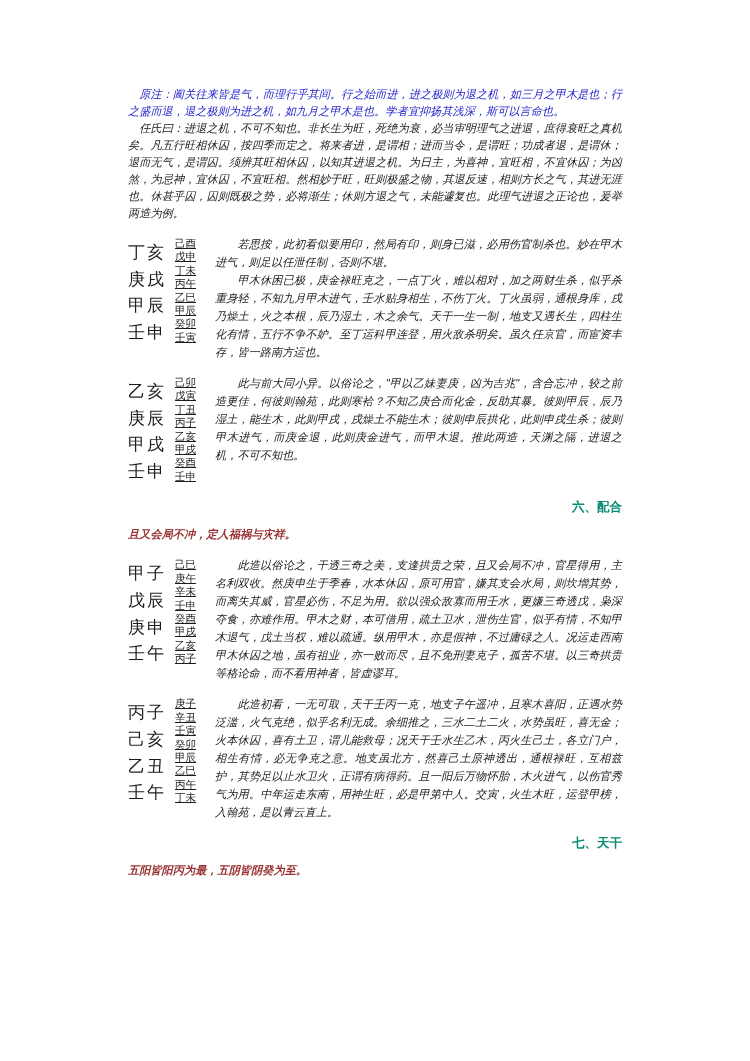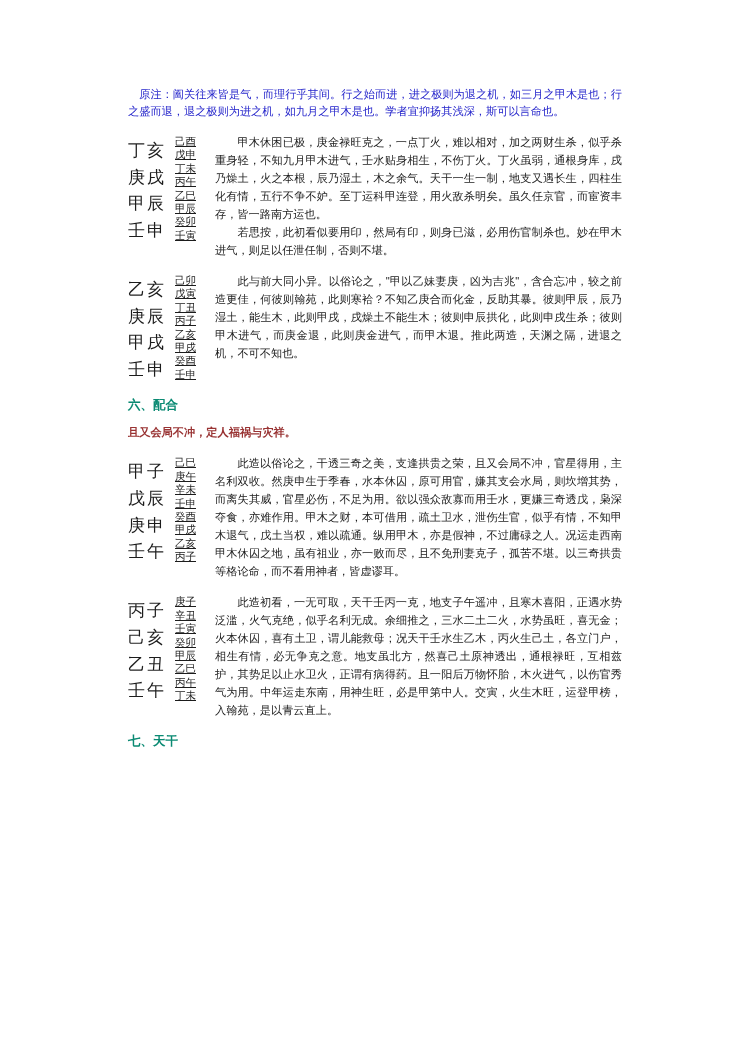--- a/index.html
+++ b/index.html
@@ -5,29 +5,29 @@
   html, body { margin: 0; padding: 0; background: #ffffff; }
   body { width: 750px; height: 1061px; overflow: hidden; }
   .page {
     box-sizing: border-box;
     width: 750px; height: 1061px;
     padding: 86px 128px 0 128px;
     font-family: "Liberation Sans", sans-serif;
     color: #1c1c1c;
     background: #ffffff;
   }
-  .page p { margin: 0; font-size: 11.2px; line-height: 17px; text-align: justify; }
+  .page p { margin: 0; font-size: 11.2px; line-height: 17px; text-align: justify; font-style: italic; }
   p.ind1 { text-indent: 1em; }
   .note-text { color: #2626cb; }
   .motto { color: #993333; font-weight: bold; font-size: 11.5px; margin: 0 0 6px 0; }
   .note-line { margin: 0 0 6px 0; }
 
   .sec-h {
     margin: 14px 0 10px 0;
-    text-align: left;
+    text-align: right;
     font-size: 12.5px;
     font-weight: bold;
     color: #0b8a73;
     font-family: Liberation Sans, sans-serif;
   }
 
   .case { margin-top: 13px; }
   .case::after { content: ""; display: table; clear: both; }
   .case p { line-height: 18px; text-indent: 2em; }
 
@@ -38,42 +38,43 @@
   .luck { font-size: 10.5px; line-height: 13.4px; white-space: nowrap; text-decoration: underline; }
 
   p.closing { text-indent: 2em; line-height: 18px; }
 </style>
 </head>
 <body>
 
 <div class="page">
 
   <p class="note-text ind1">原注：阖关往来皆是气，而理行乎其间。行之始而进，进之极则为退之机，如三月之甲木是也；行之盛而退，退之极则为进之机，如九月之甲木是也。学者宜抑扬其浅深，斯可以言命也。</p>
+  <p class="ind1">任氏曰：进退之机，不可不知也。非长生为旺，死绝为衰，必当审明理气之进退，庶得衰旺之真机矣。凡五行旺相休囚，按四季而定之。将来者进，是谓相；进而当令，是谓旺；功成者退，是谓休；退而无气，是谓囚。须辨其旺相休囚，以知其进退之机。为日主，为喜神，宜旺相，不宜休囚；为凶煞，为忌神，宜休囚，不宜旺相。然相妙于旺，旺则极盛之物，其退反速，相则方长之气，其进无涯也。休甚乎囚，囚则既极之势，必将渐生；休则方退之气，未能遽复也。此理气进退之正论也，爰举两造为例。</p>
 
   <div class="case">
     <div class="pillars">
       <div class="stems">
         <div class="stem">丁亥</div>
         <div class="stem">庚戌</div>
         <div class="stem">甲辰</div>
         <div class="stem">壬申</div>
       </div>
       <div class="lucks">
         <div class="luck">己酉</div>
         <div class="luck">戊申</div>
         <div class="luck">丁未</div>
         <div class="luck">丙午</div>
         <div class="luck">乙巳</div>
         <div class="luck">甲辰</div>
         <div class="luck">癸卯</div>
         <div class="luck">壬寅</div>
       </div>
     </div>
+    <p>若思按，此初看似要用印，然局有印，则身已滋，必用伤官制杀也。妙在甲木进气，则足以任泄任制，否则不堪。</p>
     <p>甲木休困已极，庚金禄旺克之，一点丁火，难以相对，加之两财生杀，似乎杀重身轻，不知九月甲木进气，壬水贴身相生，不伤丁火。丁火虽弱，通根身库，戌乃燥土，火之本根，辰乃湿土，木之余气。天干一生一制，地支又遇长生，四柱生化有情，五行不争不妒。至丁运科甲连登，用火敌杀明矣。虽久任京官，而宦资丰存，皆一路南方运也。</p>
-    <p>若思按，此初看似要用印，然局有印，则身已滋，必用伤官制杀也。妙在甲木进气，则足以任泄任制，否则不堪。</p>
   </div>
 
   <div class="case">
     <div class="pillars">
       <div class="stems">
         <div class="stem">乙亥</div>
         <div class="stem">庚辰</div>
         <div class="stem">甲戌</div>
         <div class="stem">壬申</div>
       </div>
@@ -133,14 +134,15 @@
         <div class="luck">乙巳</div>
         <div class="luck">丙午</div>
         <div class="luck">丁未</div>
       </div>
     </div>
     <p>此造初看，一无可取，天干壬丙一克，地支子午遥冲，且寒木喜阳，正遇水势泛滥，火气克绝，似乎名利无成。余细推之，三水二土二火，水势虽旺，喜无金；火本休囚，喜有土卫，谓儿能救母；况天干壬水生乙木，丙火生己土，各立门户，相生有情，必无争克之意。地支虽北方，然喜己土原神透出，通根禄旺，互相兹护，其势足以止水卫火，正谓有病得药。且一阳后万物怀胎，木火进气，以伤官秀气为用。中年运走东南，用神生旺，必是甲第中人。交寅，火生木旺，运登甲榜，入翰苑，是以青云直上。</p>
   </div>
 
 
   <h3 class="sec-h">七、天干</h3>
+  <p class="motto">五阳皆阳丙为最，五阴皆阴癸为至。</p>
 
 </div>
 
 </body></html>

